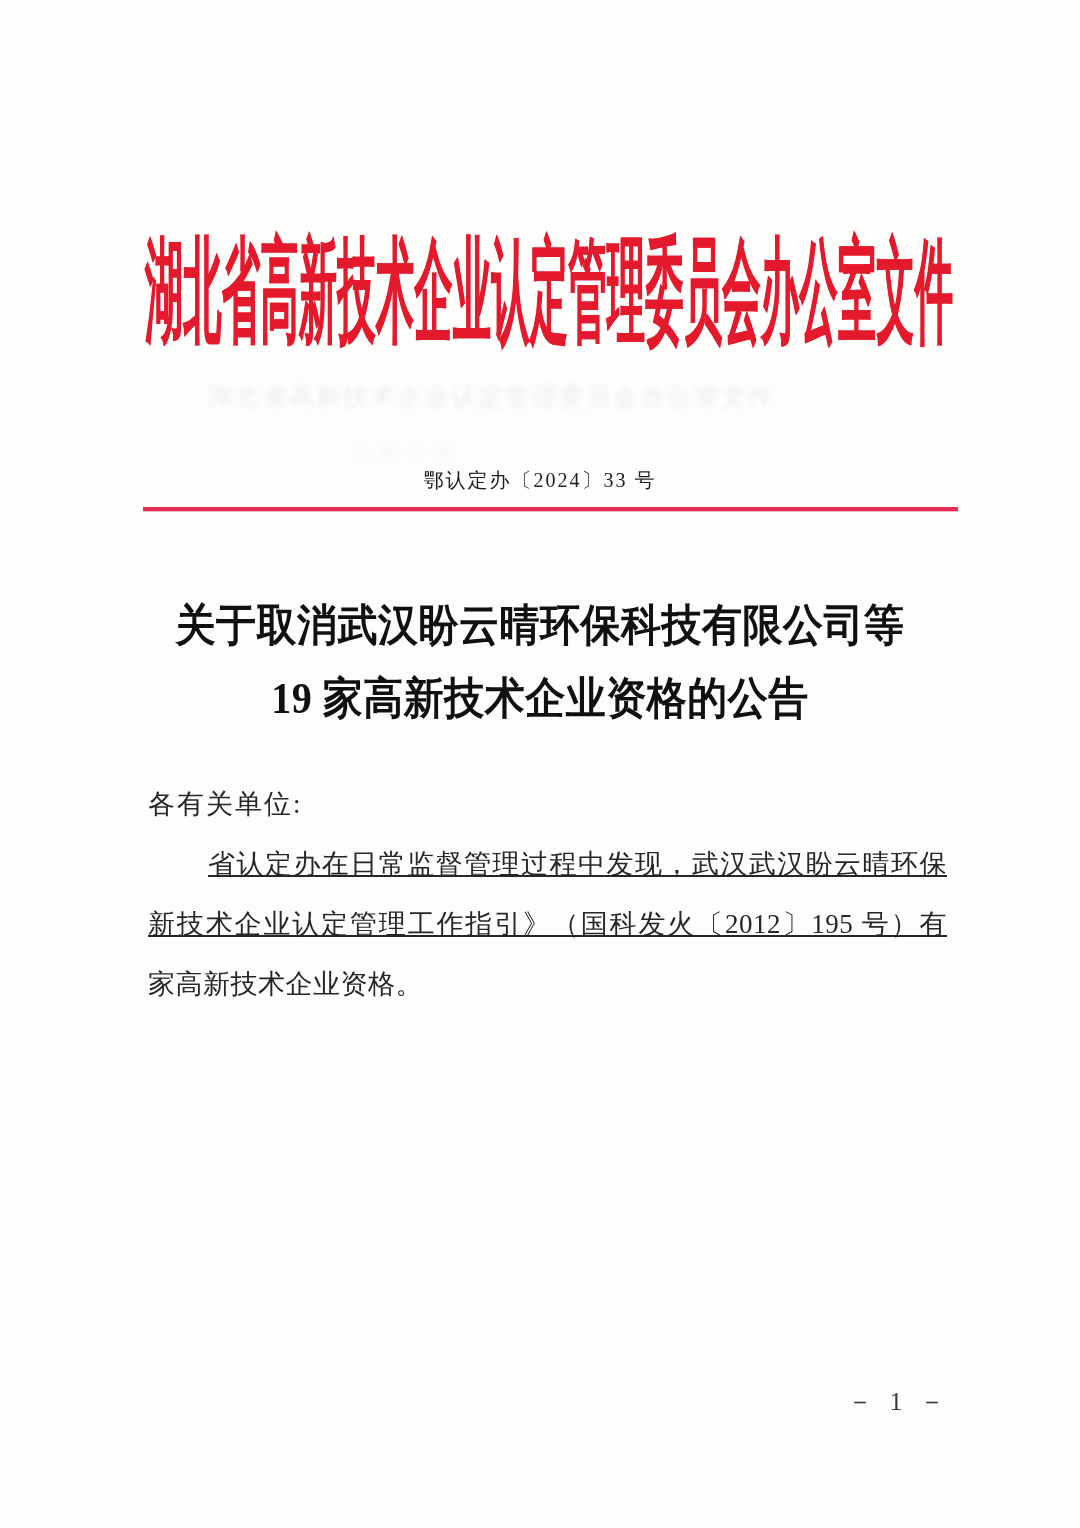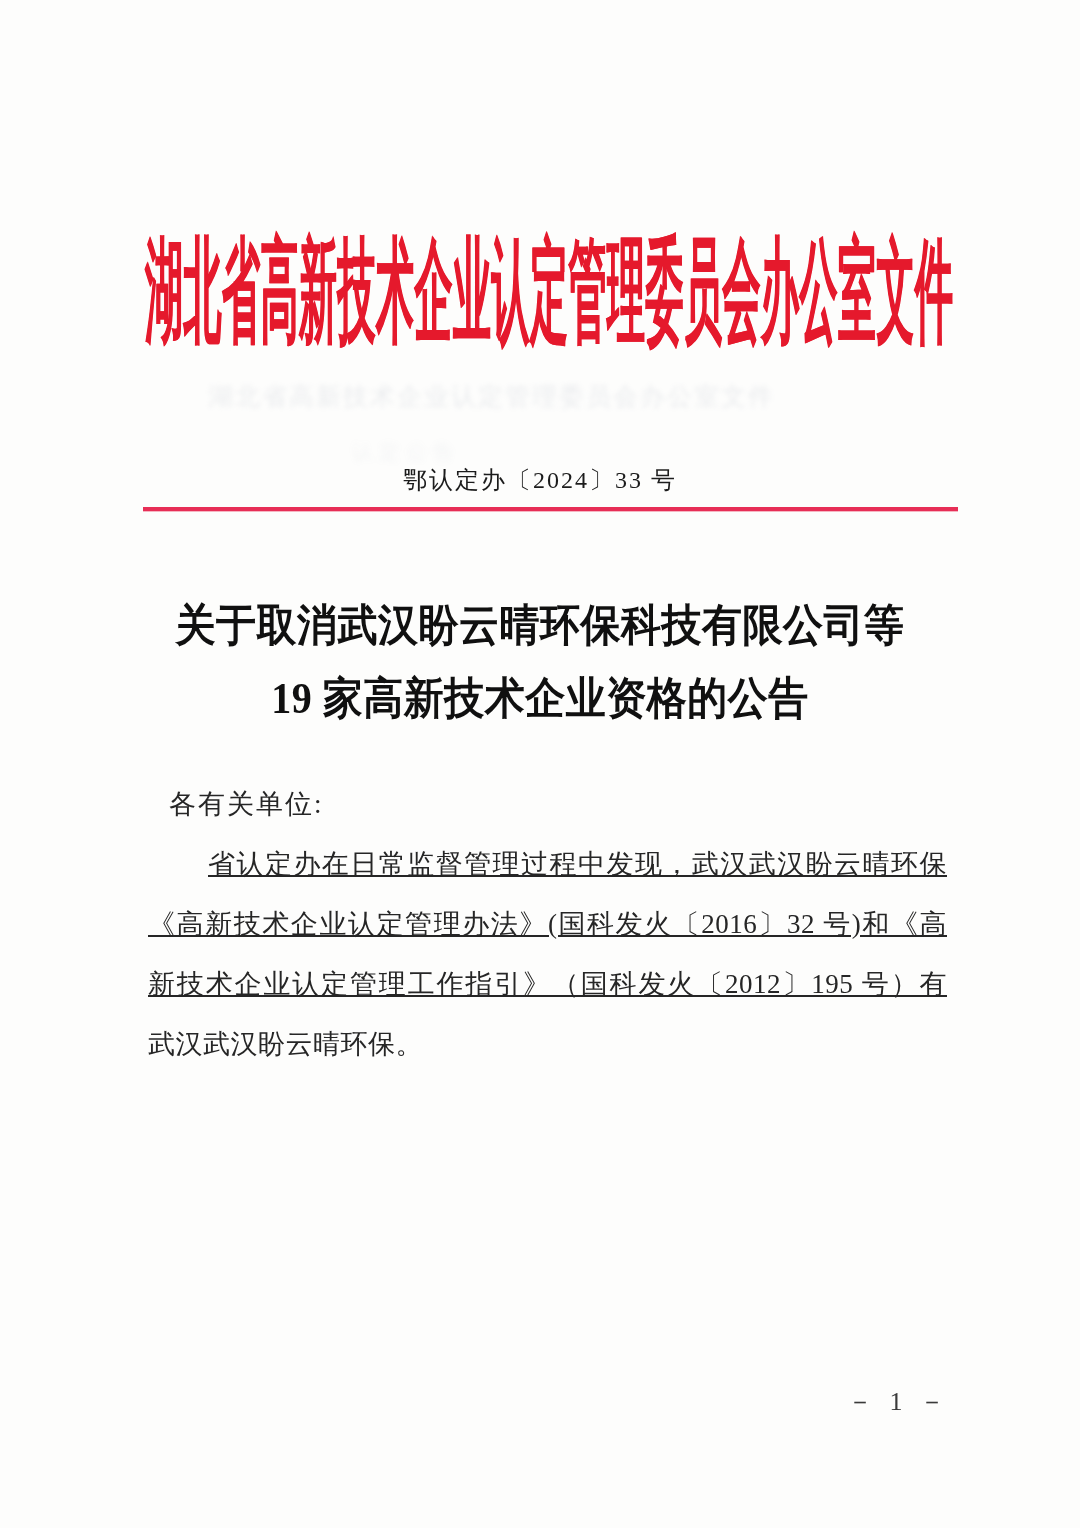--- a/index.html
+++ b/index.html
@@ -75,21 +75,21 @@
 
   
   .doc-number {
     position: absolute;
     top: 460px;
     left: 0;
     width: 1080px;
     height: 40px;
     line-height: 40px;
     text-align: center;
-    font-size: 24px;
+    font-size: 20px;
     letter-spacing: 2px;
     color: #1c1c1c;
   }
 
   
   .red-line {
     position: absolute;
     top: 507px;
     left: 143px;
     width: 815px;
@@ -132,21 +132,20 @@
   .bline.just {
     text-align: justify;
     text-align-last: justify;
     text-decoration: underline;
   }
   .bline.indent {
     padding-left: 60px;
   }
   .bline.salutation {
     letter-spacing: 2px;
-    margin-left: 21px;
   }
 
   
   .page-number {
     position: absolute;
     top: 1384px;
     right: 130px;
     font-size: 26px;
     letter-spacing: 5px;
     color: var(--page_num);
@@ -170,20 +169,19 @@
   <div class="red-line"></div>
 
   <h1 class="doc-title">
     <div>关于取消武汉盼云晴环保科技有限公司等</div>
     <div>19 家高新技术企业资格的公告</div>
   </h1>
 
   <div class="body-block">
     <div class="bline salutation">各有关单位:</div>
     <div class="bline just indent">省认定办在日常监督管理过程中发现，武汉武汉盼云晴环保</div>
-    <div class="bline just">《高新技术企业认定管理办法》(国科发火〔2016〕32 号)和《高</div>
     <div class="bline just">新技术企业认定管理工作指引》（国科发火〔2012〕195 号）有</div>
-    <div class="bline">武汉武汉盼云晴环保。</div>
+    <div class="bline">家高新技术企业资格。</div>
   </div>
 
   <div class="page-number">－ 1 －</div>
 
 </div>
 
 </body></html>

